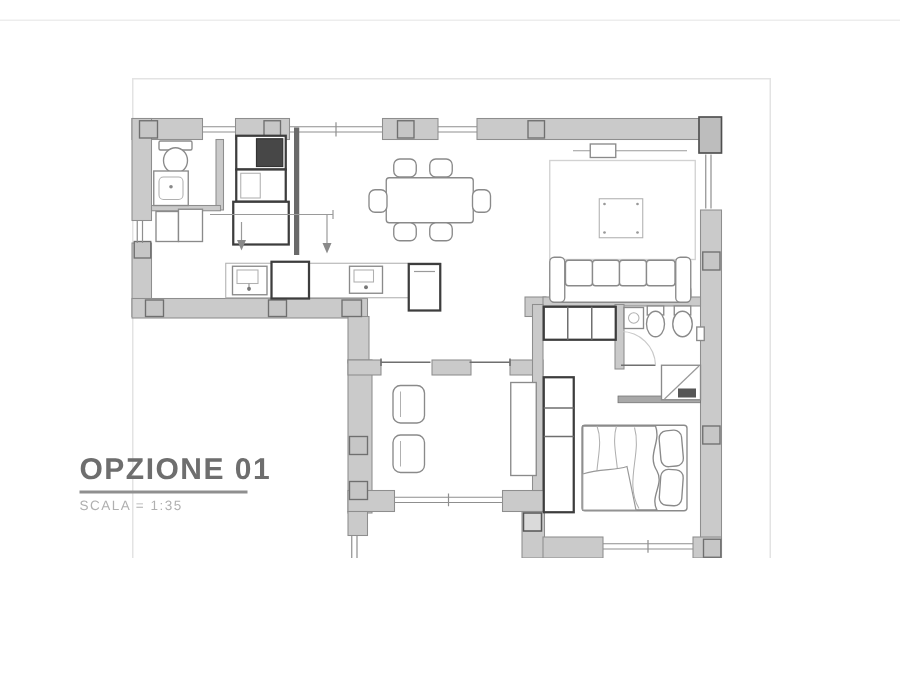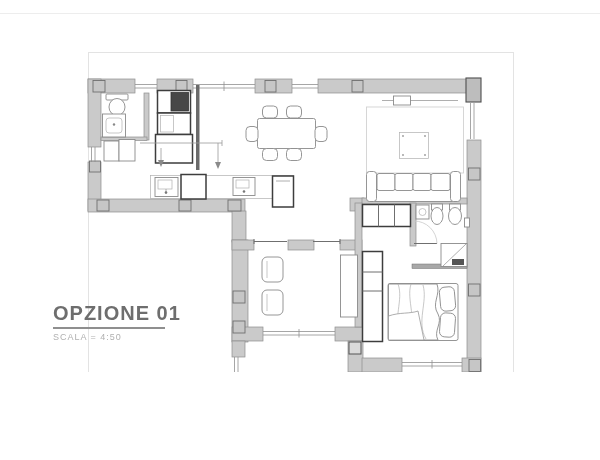--- a/index.html
+++ b/index.html
@@ -220,16 +220,16 @@
       <path class="mark" d="M218,143 V162"></path>
       <polygon class="arrowhead" points="215,162 221,162 218,169"></polygon>
       <path class="mark" d="M161,148 V160"></path>
       <polygon class="arrowhead" points="158,160 164,160 161,167"></polygon>
     </g>
   </svg>
 
   <div class="title-block">
     <div class="title">OPZIONE 01</div>
     <div class="title-rule"></div>
-    <div class="subtitle">SCALA = 4:50</div>
+    <div class="subtitle">SCALA = 1:35</div>
   </div>
 
 </div>
 
 </body></html>

